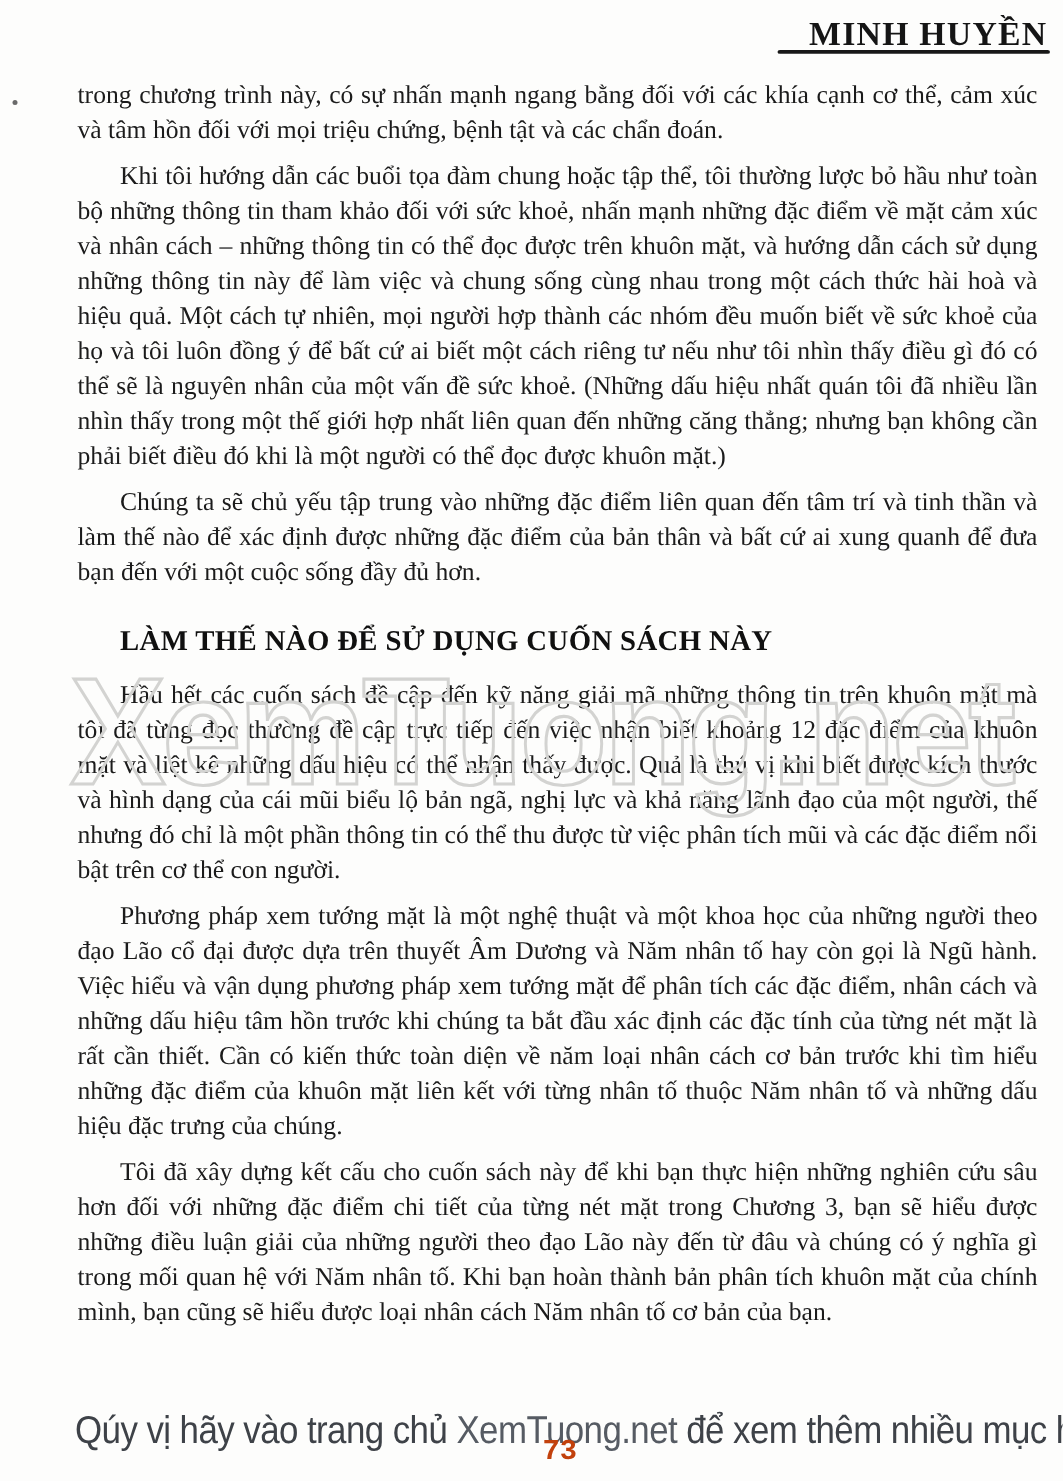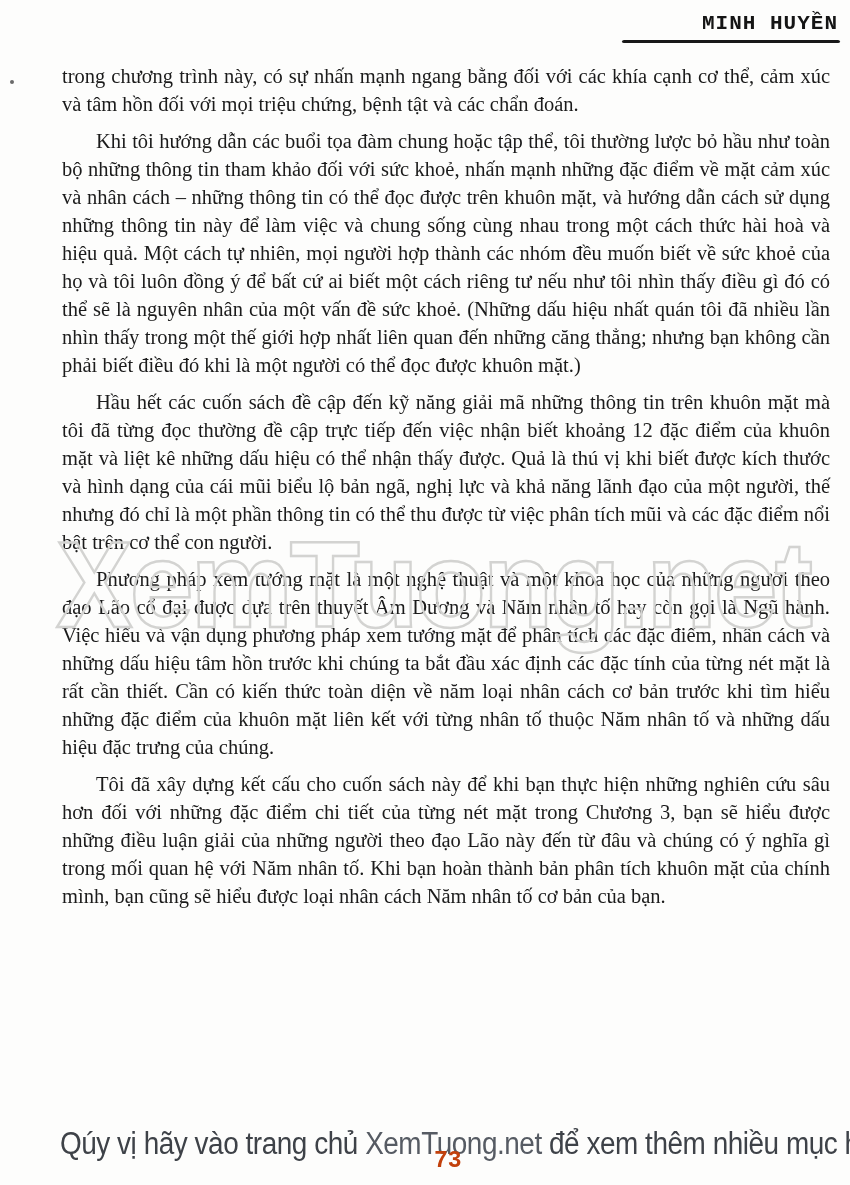--- a/index.html
+++ b/index.html
@@ -10,23 +10,23 @@
     overflow: hidden;
     font-family: "Liberation Serif", serif;
   }
   .page { position: absolute; inset: 0; }
 
   
   .running-header {
     position: absolute;
     top: 12px; right: 12px;
     text-align: right;
-    font-family: Liberation Mono, monospace;
+    font-family: Liberation Serif, serif;
     font-weight: bold;
-    font-size: 21px;
+    font-size: 27px;
     letter-spacing: 1px;
     color: #151515;
   }
   .header-rule {
     position: absolute;
     top: 40px; left: 622px; right: 10px;
     height: 3px;
     background: #181818;
     border-radius: 2px / 1.5px;
   }
@@ -114,21 +114,23 @@
   <div class="running-header">MINH HUYỀN</div>
   <div class="header-rule"></div>
 
   <div class="margin-dot"></div>
 
   <div class="watermark">XemTuong.net</div>
 
   <div class="body-text">
     <p class="continuation">trong chương trình này, có sự nhấn mạnh ngang bằng đối với các khía cạnh cơ thể, cảm xúc và tâm hồn đối với mọi triệu chứng, bệnh tật và các chẩn đoán.</p>
     <p>Khi tôi hướng dẫn các buổi tọa đàm chung hoặc tập thể, tôi thường lược bỏ hầu như toàn bộ những thông tin tham khảo đối với sức khoẻ, nhấn mạnh những đặc điểm về mặt cảm xúc và nhân cách – những thông tin có thể đọc được trên khuôn mặt, và hướng dẫn cách sử dụng những thông tin này để làm việc và chung sống cùng nhau trong một cách thức hài hoà và hiệu quả. Một cách tự nhiên, mọi người hợp thành các nhóm đều muốn biết về sức khoẻ của họ và tôi luôn đồng ý để bất cứ ai biết một cách riêng tư nếu như tôi nhìn thấy điều gì đó có thể sẽ là nguyên nhân của một vấn đề sức khoẻ. (Những dấu hiệu nhất quán tôi đã nhiều lần nhìn thấy trong một thế giới hợp nhất liên quan đến những căng thẳng; nhưng bạn không cần phải biết điều đó khi là một người có thể đọc được khuôn mặt.)</p>
+    <p>Chúng ta sẽ chủ yếu tập trung vào những đặc điểm liên quan đến tâm trí và tinh thần và làm thế nào để xác định được những đặc điểm của bản thân và bất cứ ai xung quanh để đưa bạn đến với một cuộc sống đầy đủ hơn.</p>
 
+    <h2 class="section-heading">LÀM THẾ NÀO ĐỂ SỬ DỤNG CUỐN SÁCH NÀY</h2>
 
     <p>Hầu hết các cuốn sách đề cập đến kỹ năng giải mã những thông tin trên khuôn mặt mà tôi đã từng đọc thường đề cập trực tiếp đến việc nhận biết khoảng 12 đặc điểm của khuôn mặt và liệt kê những dấu hiệu có thể nhận thấy được. Quả là thú vị khi biết được kích thước và hình dạng của cái mũi biểu lộ bản ngã, nghị lực và khả năng lãnh đạo của một người, thế nhưng đó chỉ là một phần thông tin có thể thu được từ việc phân tích mũi và các đặc điểm nổi bật trên cơ thể con người.</p>
     <p>Phương pháp xem tướng mặt là một nghệ thuật và một khoa học của những người theo đạo Lão cổ đại được dựa trên thuyết Âm Dương và Năm nhân tố hay còn gọi là Ngũ hành. Việc hiểu và vận dụng phương pháp xem tướng mặt để phân tích các đặc điểm, nhân cách và những dấu hiệu tâm hồn trước khi chúng ta bắt đầu xác định các đặc tính của từng nét mặt là rất cần thiết. Cần có kiến thức toàn diện về năm loại nhân cách cơ bản trước khi tìm hiểu những đặc điểm của khuôn mặt liên kết với từng nhân tố thuộc Năm nhân tố và những dấu hiệu đặc trưng của chúng.</p>
     <p>Tôi đã xây dựng kết cấu cho cuốn sách này để khi bạn thực hiện những nghiên cứu sâu hơn đối với những đặc điểm chi tiết của từng nét mặt trong Chương 3, bạn sẽ hiểu được những điều luận giải của những người theo đạo Lão này đến từ đâu và chúng có ý nghĩa gì trong mối quan hệ với Năm nhân tố. Khi bạn hoàn thành bản phân tích khuôn mặt của chính mình, bạn cũng sẽ hiểu được loại nhân cách Năm nhân tố cơ bản của bạn.</p>
   </div>
 
   <div class="page-number">73</div>
 
   <div class="footer"><span>Qúy vị hãy vào trang chủ </span><span class="site-name">XemTuong.net</span><span> để xem thêm nhiều mục hay khác</span></div>
 

